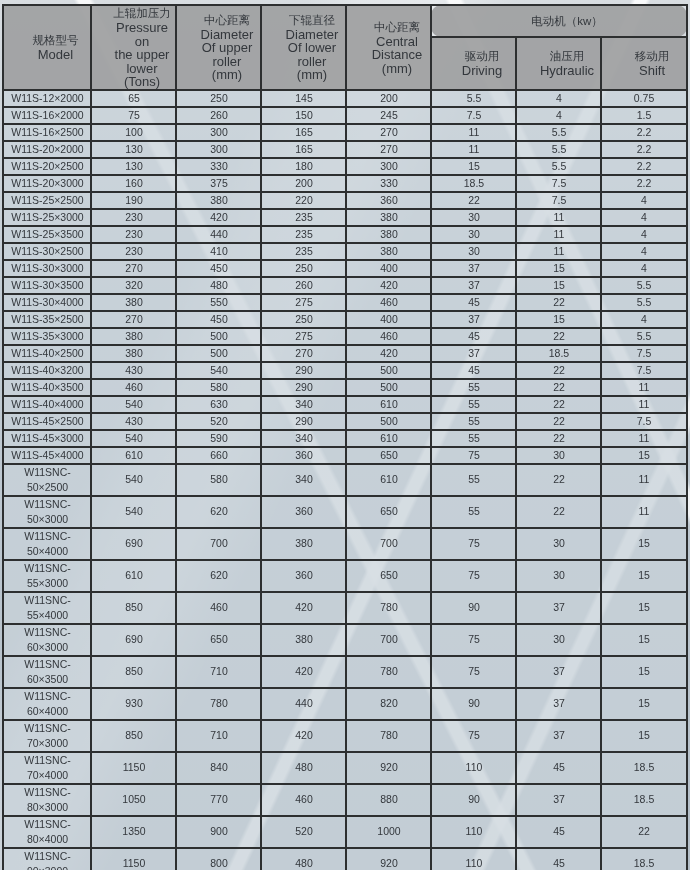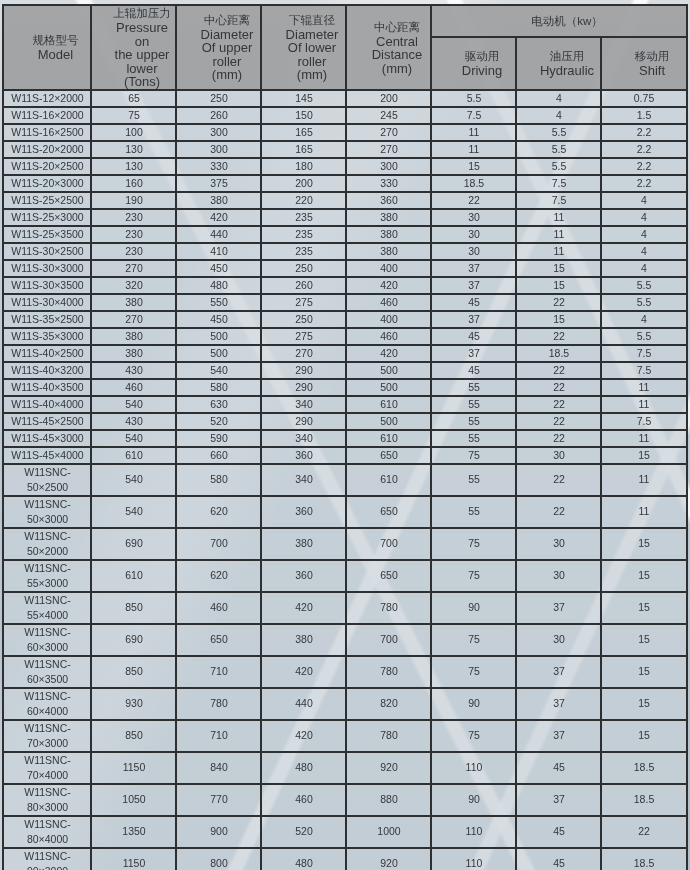--- a/index.html
+++ b/index.html
@@ -33,21 +33,21 @@
     color:#33373c;
     padding:0;
   }
   .spec thead th{
     background:rgba(160,161,162,0.95);
     font-weight:normal;
     padding-left:16px;
   }
   .spec thead .zh{font-size:11.5px;line-height:15px;}
   .spec thead .en{font-size:13px;line-height:13.5px;}
-  .spec thead th.group-top{height:30px;}
+  .spec thead th.group-top{height:30px;border-radius:10px;}
   .spec thead tr.sub th{height:50px;}
   .spec tbody td{
     background:rgba(201,210,217,0.72);
     height:15px;
     font-size:10.5px;
     line-height:15px;
   }
   .spec tbody td.model-cell{font-size:10.5px;}
   col.c-model{width:88px;}
   col.c-std{width:85px;}
@@ -351,21 +351,21 @@
           <td class="model-cell">W11SNC-50×3000</td>
           <td>540</td>
           <td>620</td>
           <td>360</td>
           <td>650</td>
           <td>55</td>
           <td>22</td>
           <td>11</td>
         </tr>
         <tr>
-          <td class="model-cell">W11SNC-50×2000</td>
+          <td class="model-cell">W11SNC-50×4000</td>
           <td>690</td>
           <td>700</td>
           <td>380</td>
           <td>700</td>
           <td>75</td>
           <td>30</td>
           <td>15</td>
         </tr>
         <tr>
           <td class="model-cell">W11SNC-55×3000</td>

